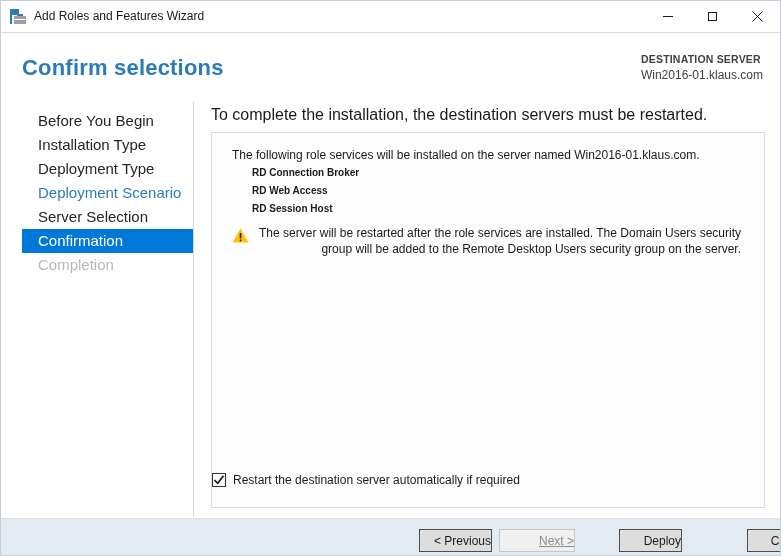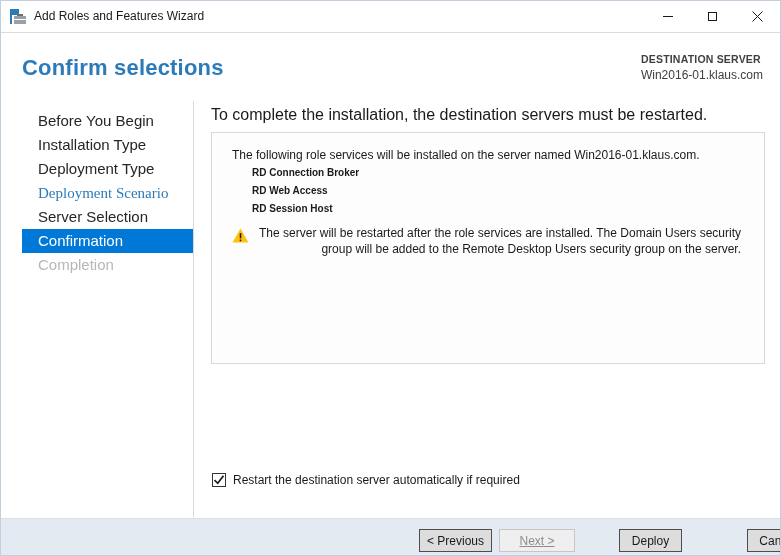--- a/index.html
+++ b/index.html
@@ -21,42 +21,42 @@
   .page-title{position:absolute;left:21px;top:54px;font-size:22px;font-weight:700;
               color:#2b7bb9;letter-spacing:0.2px;}
   .dest{position:absolute;right:17px;top:52px;text-align:left;color:#3f3f3f;}
   .dest-label{font-size:10.5px;font-weight:bold;letter-spacing:0.2px;}
   .dest-server{font-size:12px;margin-top:3px;}
   
   .sidebar{position:absolute;left:0;top:108px;width:192px;}
   .divider{position:absolute;left:192px;top:100px;width:1px;height:416px;background:#d9d9d9;}
   .nav-item{margin-left:21px;width:171px;height:24px;line-height:24px;padding-left:16px;
             font-size:15px;color:#262626;cursor:pointer;white-space:nowrap;}
-  .nav-item.link{color:#2b7bb9;font-family:Liberation Serif, serif;}
+  .nav-item.link{color:#2b7bb9;}
   .nav-item.current{background:#0078d7;color:#fff;}
   .nav-item.disabled{color:#b7b7b7;cursor:default;}
   
   .intro{position:absolute;left:210px;top:105px;font-size:16px;color:#1a1a1a;}
-  .summary-box{position:absolute;left:210px;top:131px;width:554px;height:232px;
+  .summary-box{position:absolute;left:210px;top:131px;width:554px;height:376px;
                border:1px solid #d9d9d9;background:#fdfdfd;padding:13px 20px;}
   .lead{font-size:12px;color:#1a1a1a;line-height:18px;}
   .service{font-size:10px;color:#1a1a1a;line-height:18px;padding-left:20px;font-weight:bold;}
   .warn-row{display:flex;margin-top:7px;}
   .warn-icon{flex:0 0 17px;margin-top:3px;}
   .warn-text{font-size:12px;color:#1a1a1a;line-height:16px;max-width:482px;margin-left:10px;text-align:right;}
   .restart-row{position:absolute;left:211px;top:472px;display:flex;align-items:center;}
   .checkbox{width:14px;height:14px;border:1px solid #333;background:#fff;display:flex;
             align-items:center;justify-content:center;cursor:pointer;}
   .restart-label{font-size:12px;color:#1a1a1a;margin-left:7px;}
   
   .footer{position:absolute;left:0;top:517px;width:100%;height:39px;background:#e4eaf2;
           border-top:1px solid #dfdfdf;}
   .btn{position:absolute;top:10px;height:23px;font-family:"Liberation Sans",sans-serif;
        font-size:12px;color:#1a1a1a;background:#dddddd;border:1px solid #4d4d4d;
-       padding:0;text-align:center;cursor:pointer;}
+       padding:0;text-align:right;cursor:pointer;}
   .btn:disabled{background:#efefef;border-color:#c6c6c6;color:#8d8d8d;cursor:default;text-decoration:underline;}
   .btn-prev{left:418px;width:73px;}
   .btn-next{left:498px;width:76px;}
   .btn-deploy{left:618px;width:63px;}
   .btn-cancel{left:702px;width:62px;margin-left:44px;}
 </style>
 </head>
 <body>
 
 <div class="window">

